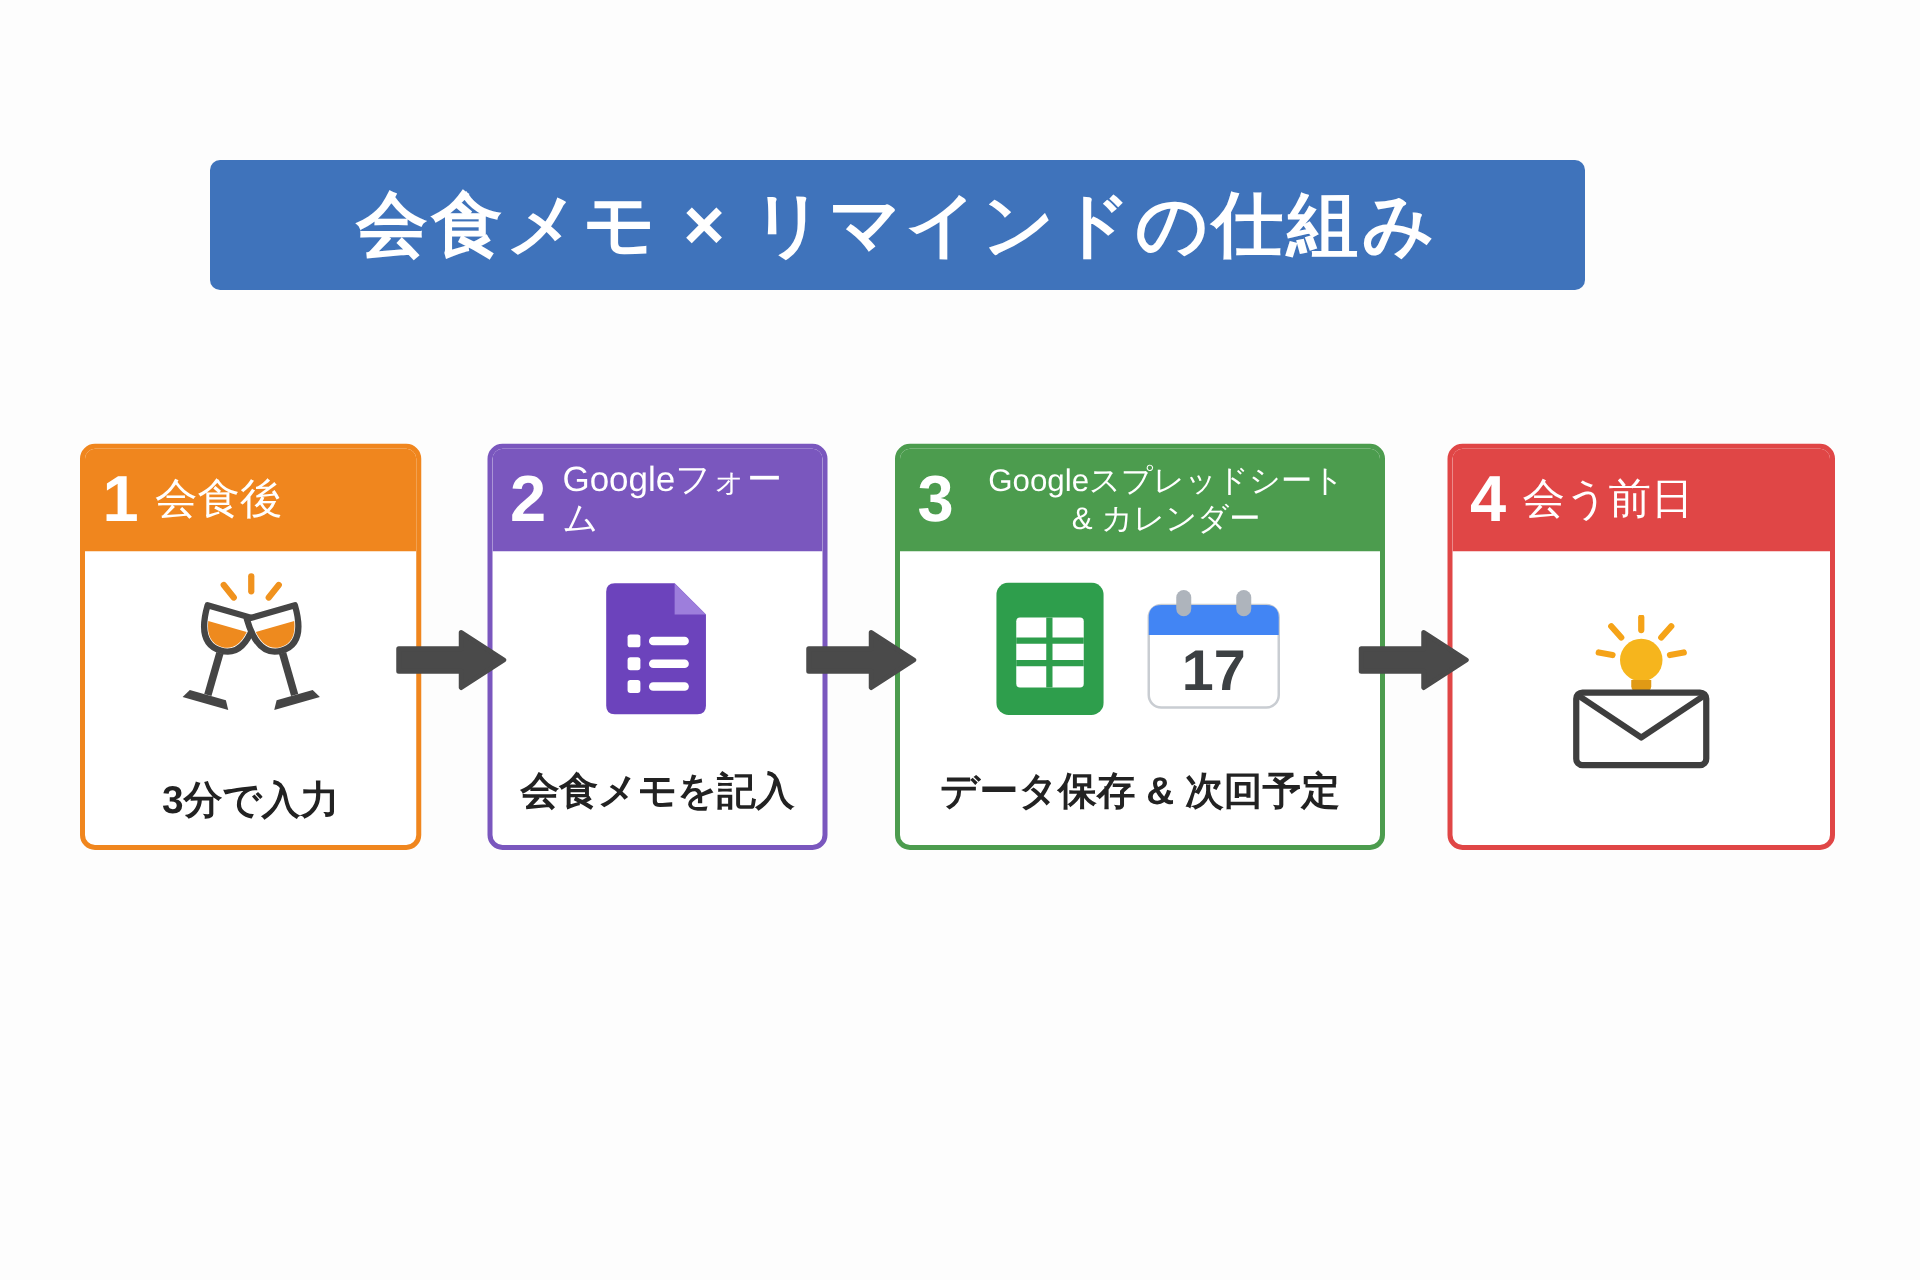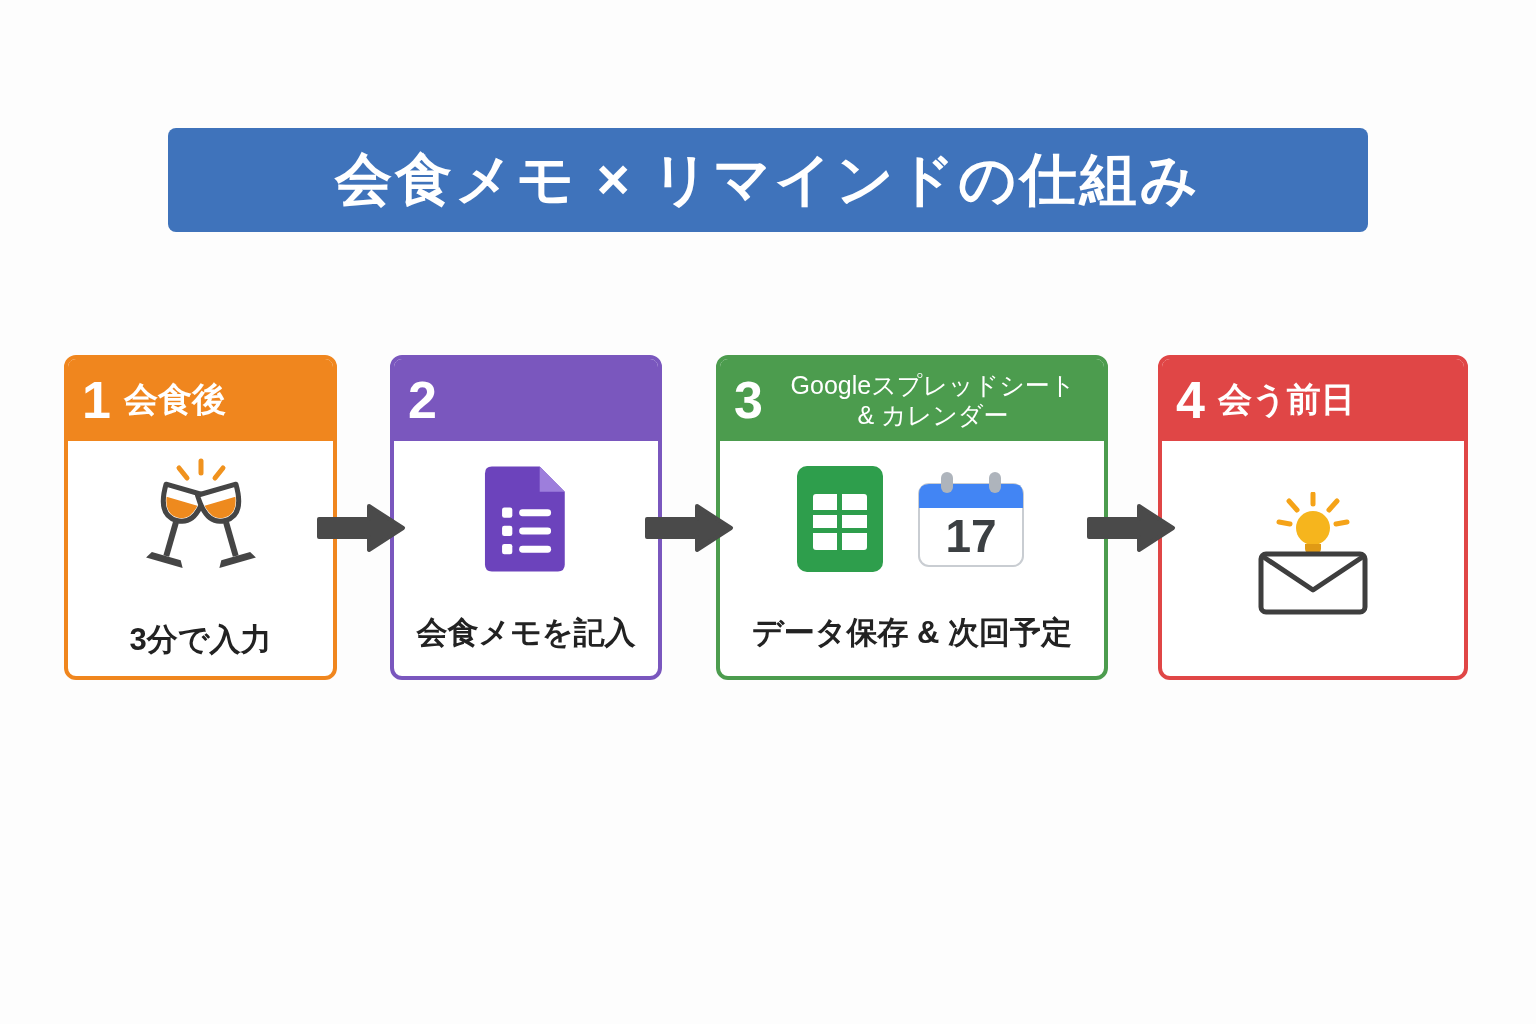--- a/index.html
+++ b/index.html
@@ -13,21 +13,21 @@
     position: relative;
     width: 1536px;
     height: 1024px;
     background: #fdfdfd;
   }
 
   
   .title-banner {
     position: absolute;
     left: 168px; top: 128px;
-    width: 1200px; height: 104px;
+    width: 1100px; height: 104px;
     background: #3f73bb;
     border-radius: 8px;
     display: flex; align-items: center; justify-content: center;
     color: #ffffff;
     font-size: 57px;
     font-weight: bold;
     letter-spacing: 3px;
   }
 
   
@@ -56,21 +56,21 @@
     padding: 0 14px;
     gap: 13px;
   }
   .step-number {
     font-size: 52px;
     font-weight: bold;
     line-height: 1;
   }
   .step-label {
     font-size: 34px;
-    font-weight: bold;
+    font-weight: normal;
     line-height: 1.1;
   }
   .card-2 .step-label { font-size: 28px; }
   .card-3 .step-label-col {
     flex: 1;
     display: flex;
     flex-direction: column;
     align-items: center;
     font-size: 25px;
     font-weight: normal;
@@ -151,20 +151,21 @@
     </div>
   </div>
 
   <svg class="flow-arrow arrow-1" viewBox="0 0 90 58">
     <path d="M3 20 h50 v-13 l34 22 -34 22 v-13 h-50 z" fill="#4a4a4a" stroke="#4a4a4a" stroke-width="4" stroke-linejoin="round"></path>
   </svg>
 
   <div class="step-card card-2" style="--step-color: #7a57be;">
     <div class="step-header">
       <span class="step-number">2</span>
+      <span class="step-label">Googleフォーム</span>
     </div>
     <div class="step-body">
       <div class="icon-area">
         <svg width="114" height="114" viewBox="0 0 100 100">
           <path d="M20 4 h42 l22 22 v64 q0 6 -6 6 h-58 q-6 0 -6 -6 v-80 q0 -6 6 -6 z" fill="#6c43bc"></path>
           <path d="M62 4 l22 22 h-22 z" fill="#9d7edc"></path>
           <g fill="#ffffff">
             <rect x="29" y="40" width="9" height="9" rx="2"></rect>
             <rect x="44" y="41.5" width="28" height="6" rx="3"></rect>
             <rect x="29" y="56" width="9" height="9" rx="2"></rect>

